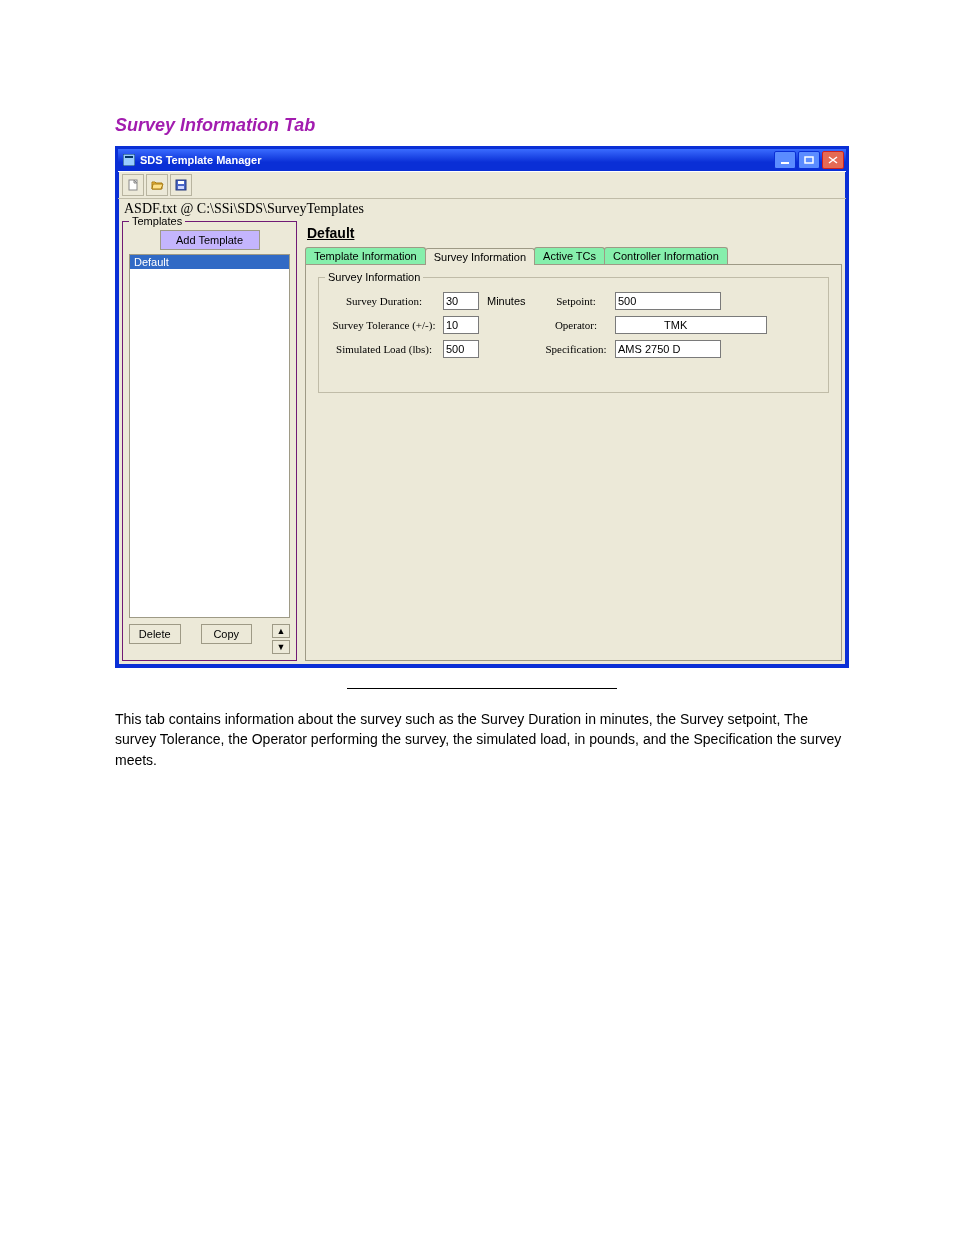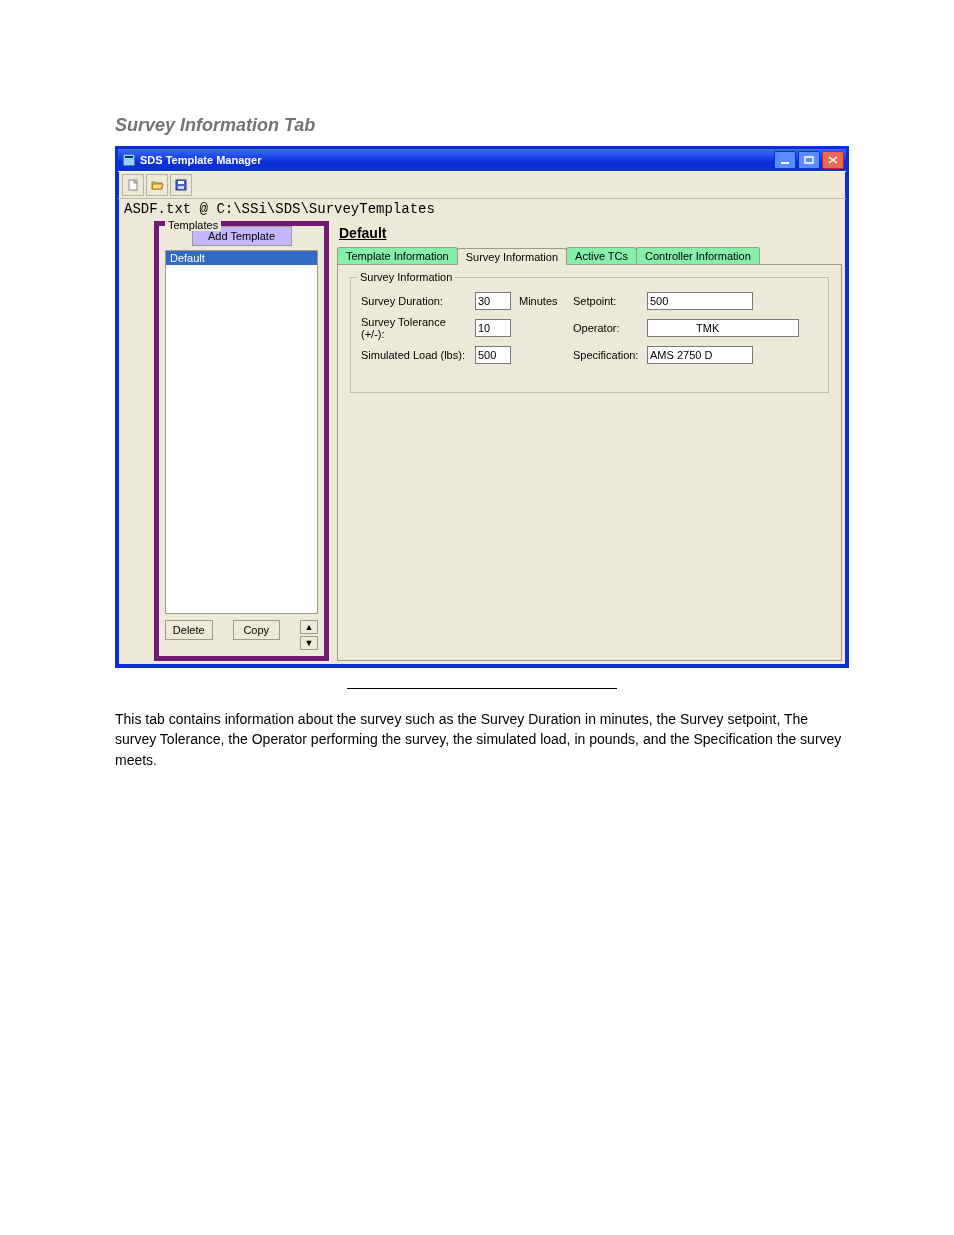--- a/index.html
+++ b/index.html
@@ -8,21 +8,21 @@
     background: #fff;
     color: #000;
     font-size: 13px;
   }
   .page {
     width: 954px;
     box-sizing: border-box;
     padding: 115px 105px 60px 115px;
   }
   .section-title {
-    color: #737373;
+    color: #a21caf;
     font-style: italic;
     font-weight: 600;
     font-size: 18px;
     margin: 0 0 10px 0;
   }
   
   .win {
     width: 728px;
     border: 3px solid #0a2fd6;
     background: #ece9d8;
@@ -65,37 +65,36 @@
     display: flex; gap: 2px; padding: 2px 4px;
     border-top: 1px solid #fff;
     border-bottom: 1px solid #c0bca8;
   }
   .tbtn {
     width: 20px; height: 20px;
     border: 1px solid #b8b4a0;
     background: #ece9d8;
     display: inline-flex; align-items: center; justify-content: center;
   }
-  .pathline { padding: 2px 6px 4px 6px; font-size: 14px; font-family: Liberation Mono, monospace; }
+  .pathline { padding: 2px 6px 4px 6px; font-size: 14px; font-family: Liberation Serif, serif; }
   .client {
     display: flex;
     align-items: stretch;
     padding: 0 4px 4px 4px;
     height: 440px;
   }
   .templates {
     width: 175px;
-    border: 5px solid #701a75;
+    border: 1px solid #701a75;
     position: relative;
-    padding: 0 6px 6px 6px;
+    padding: 8px 6px 6px 6px;
     box-sizing: border-box;
     margin-right: 8px;
     display: flex;
     flex-direction: column;
-    margin-left: 32px;
   }
   .fieldset-legend {
     position: absolute;
     top: -7px; left: 6px;
     background: #ece9d8;
     padding: 0 3px;
     font-size: 11px;
   }
   .addbtn {
     display: block; margin: 0 auto 4px auto;
@@ -159,21 +158,21 @@
     height: 90px;
   }
   .row {
     display: grid;
     grid-template-columns: 110px 40px 50px 70px 110px;
     align-items: center;
     gap: 4px;
     margin-bottom: 6px;
     font-size: 11px;
   }
-  .row label { text-align: left; }
+  .row label { text-align: center; font-family: Liberation Serif, serif; }
   .row input {
     border: 1px solid #7a7a7a;
     font-size: 11px; height: 16px; padding: 0 2px; background: #fff;
     font-family: inherit;
   }
   .hr {
     width: 270px; border: 0; border-top: 1px solid #000;
     margin: 14px auto 20px auto;
   }
   .bodytext {

